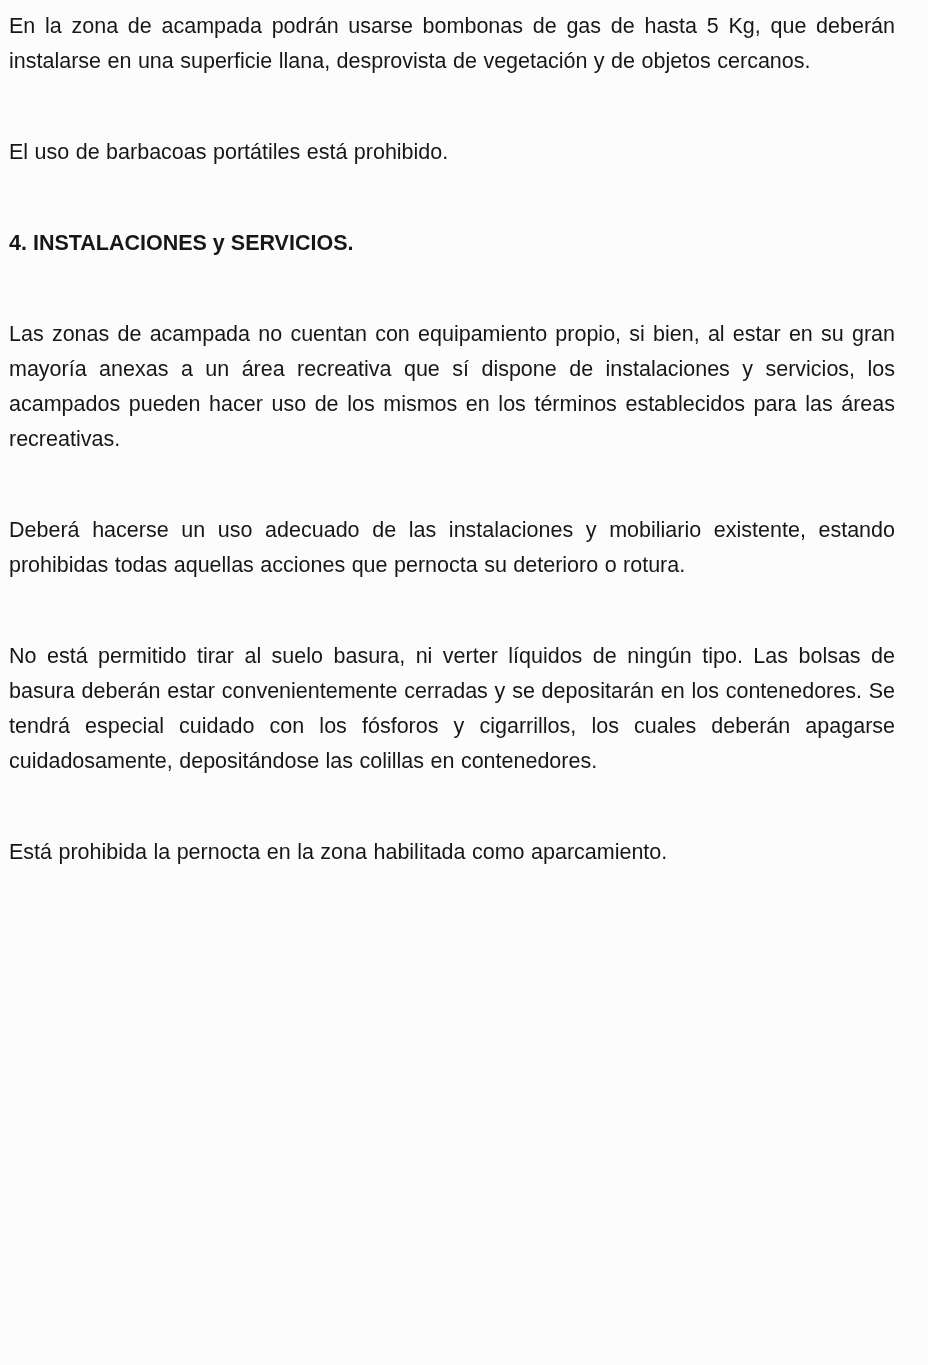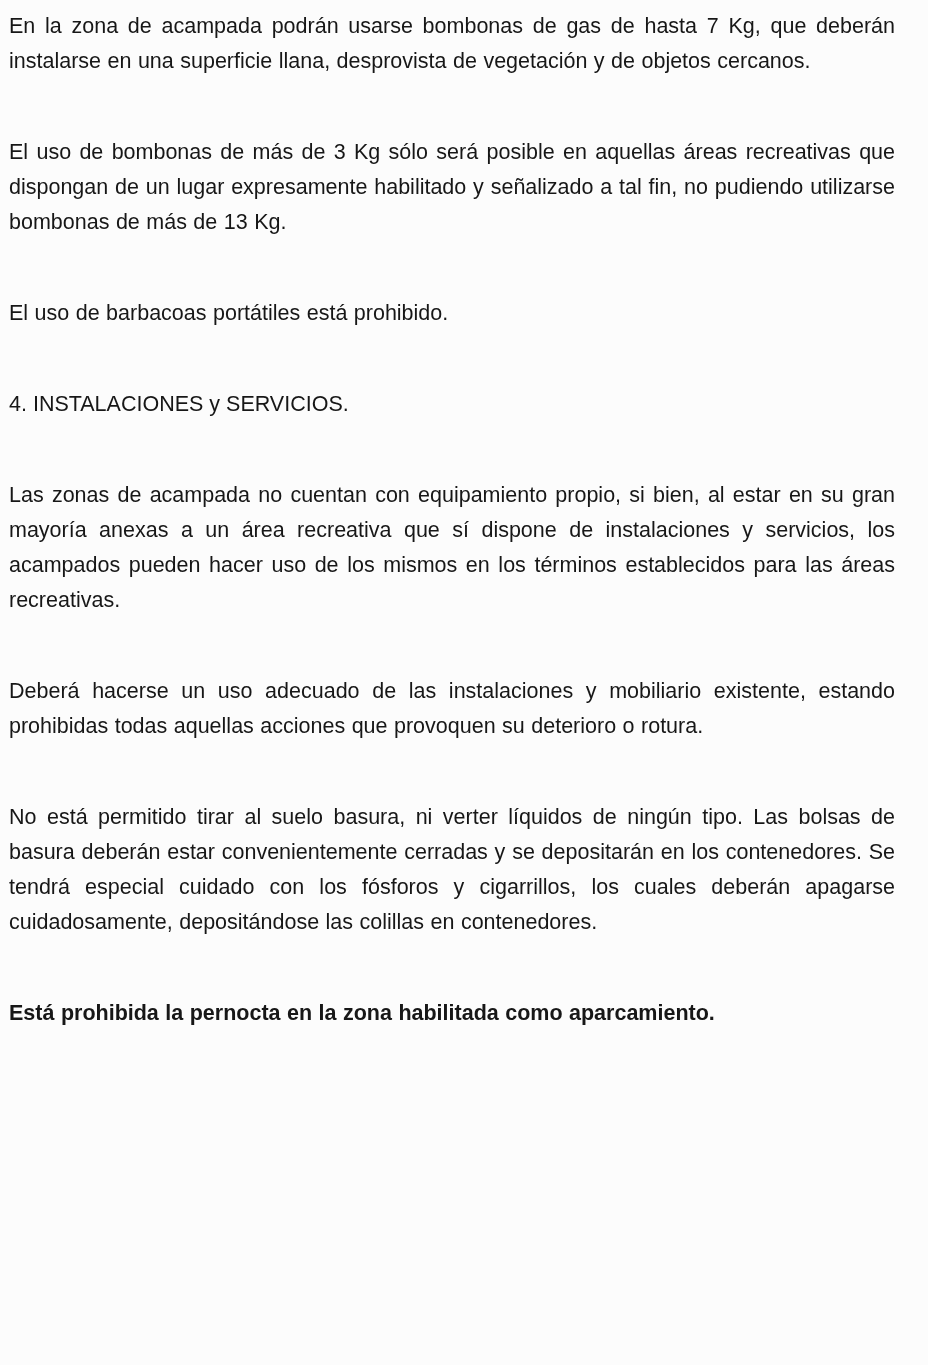--- a/index.html
+++ b/index.html
@@ -20,33 +20,32 @@
     font-size: 21.5px;
     line-height: 35px;
     text-align: justify;
     font-weight: 400;
     margin: 0 0 56px 0;
     word-spacing: 0.5px;
   }
   .heading {
     font-size: 21.5px;
     line-height: 35px;
-    font-weight: 400;
+    font-weight: 700;
     text-align: left;
     margin: 16px 0 56px 0;
   }
-  .para:last-child, .heading:last-child { margin-bottom: 8px; font-weight: bold; }
+  .para:last-child, .heading:last-child { margin-bottom: 8px; }
 </style>
 </head>
 <body style="background: rgb(252, 252, 252); color: rgb(23, 23, 23);">
 
 <div class="page">
   <div id="doc-body">
-      <p class="para">En la zona de acampada podrán usarse bombonas de gas de hasta 7 Kg, que deberán instalarse en una superficie llana, desprovista de vegetación y de objetos cercanos.</p>
-      <p class="para">El uso de bombonas de más de 3 Kg sólo será posible en aquellas áreas recreativas que dispongan de un lugar expresamente habilitado y señalizado a tal fin, no pudiendo utilizarse bombonas de más de 13 Kg.</p>
+      <p class="para">En la zona de acampada podrán usarse bombonas de gas de hasta 5 Kg, que deberán instalarse en una superficie llana, desprovista de vegetación y de objetos cercanos.</p>
       <p class="para">El uso de barbacoas portátiles está prohibido.</p>
       <h2 class="heading">4. INSTALACIONES y SERVICIOS.</h2>
       <p class="para">Las zonas de acampada no cuentan con equipamiento propio, si bien, al estar en su gran mayoría anexas a un área recreativa que sí dispone de instalaciones y servicios, los acampados pueden hacer uso de los mismos en los términos establecidos para las áreas recreativas.</p>
-      <p class="para">Deberá hacerse un uso adecuado de las instalaciones y mobiliario existente, estando prohibidas todas aquellas acciones que provoquen su deterioro o rotura.</p>
+      <p class="para">Deberá hacerse un uso adecuado de las instalaciones y mobiliario existente, estando prohibidas todas aquellas acciones que pernocta su deterioro o rotura.</p>
       <p class="para">No está permitido tirar al suelo basura, ni verter líquidos de ningún tipo. Las bolsas de basura deberán estar convenientemente cerradas y se depositarán en los contenedores. Se tendrá especial cuidado con los fósforos y cigarrillos, los cuales deberán apagarse cuidadosamente, depositándose las colillas en contenedores.</p>
       <p class="para">Está prohibida la pernocta en la zona habilitada como aparcamiento.</p>
     </div>
 </div>
 
 </body></html>

